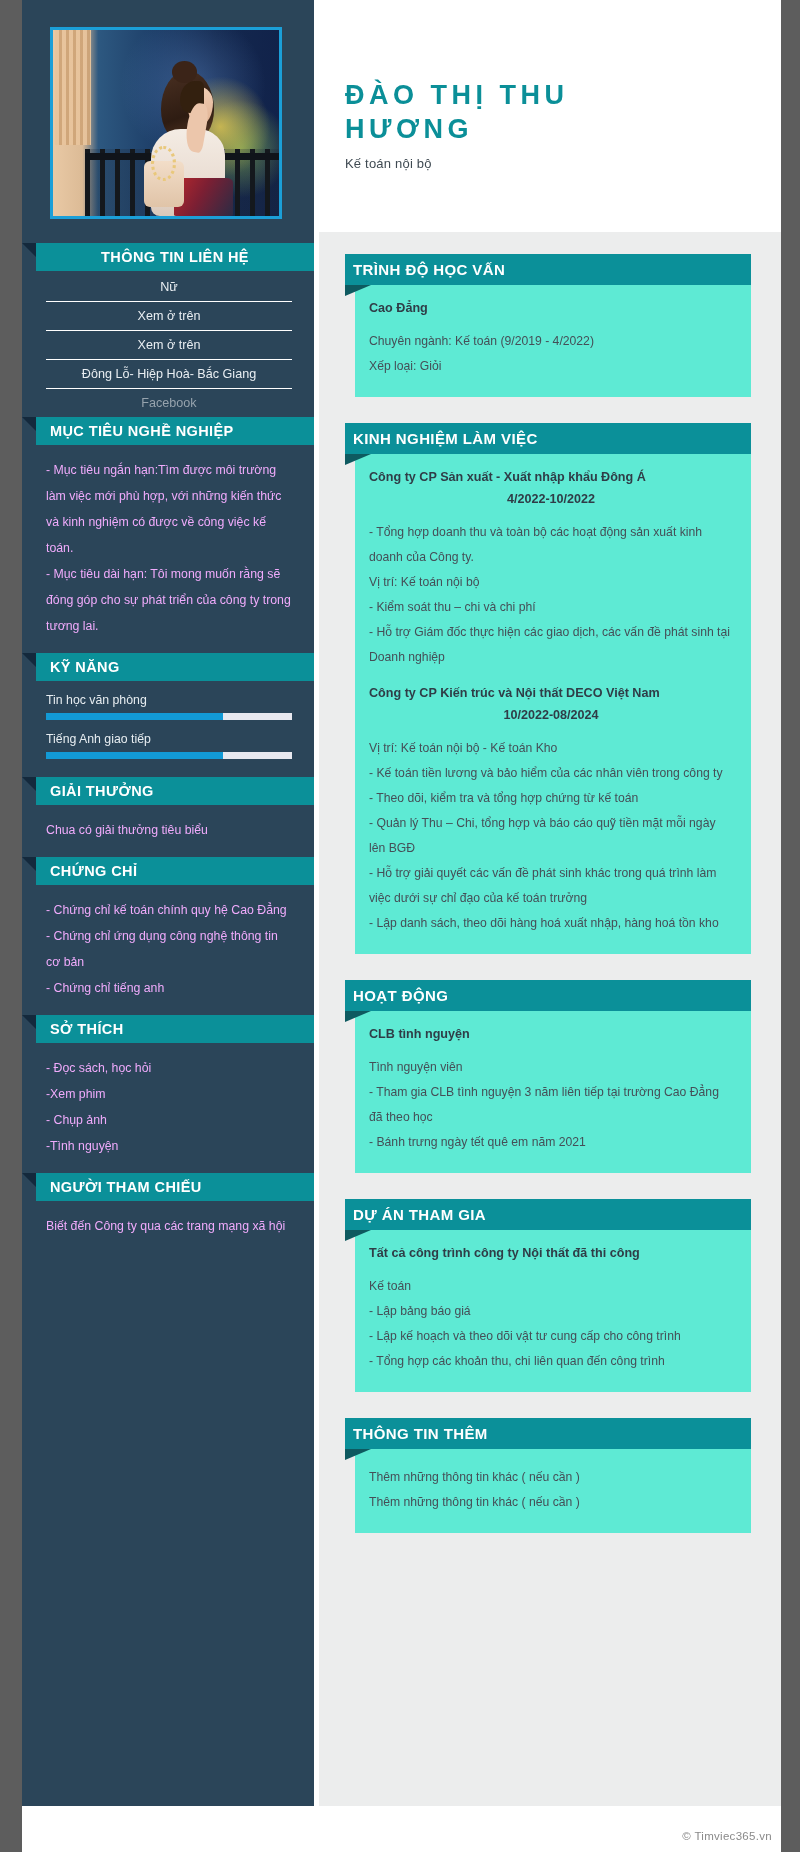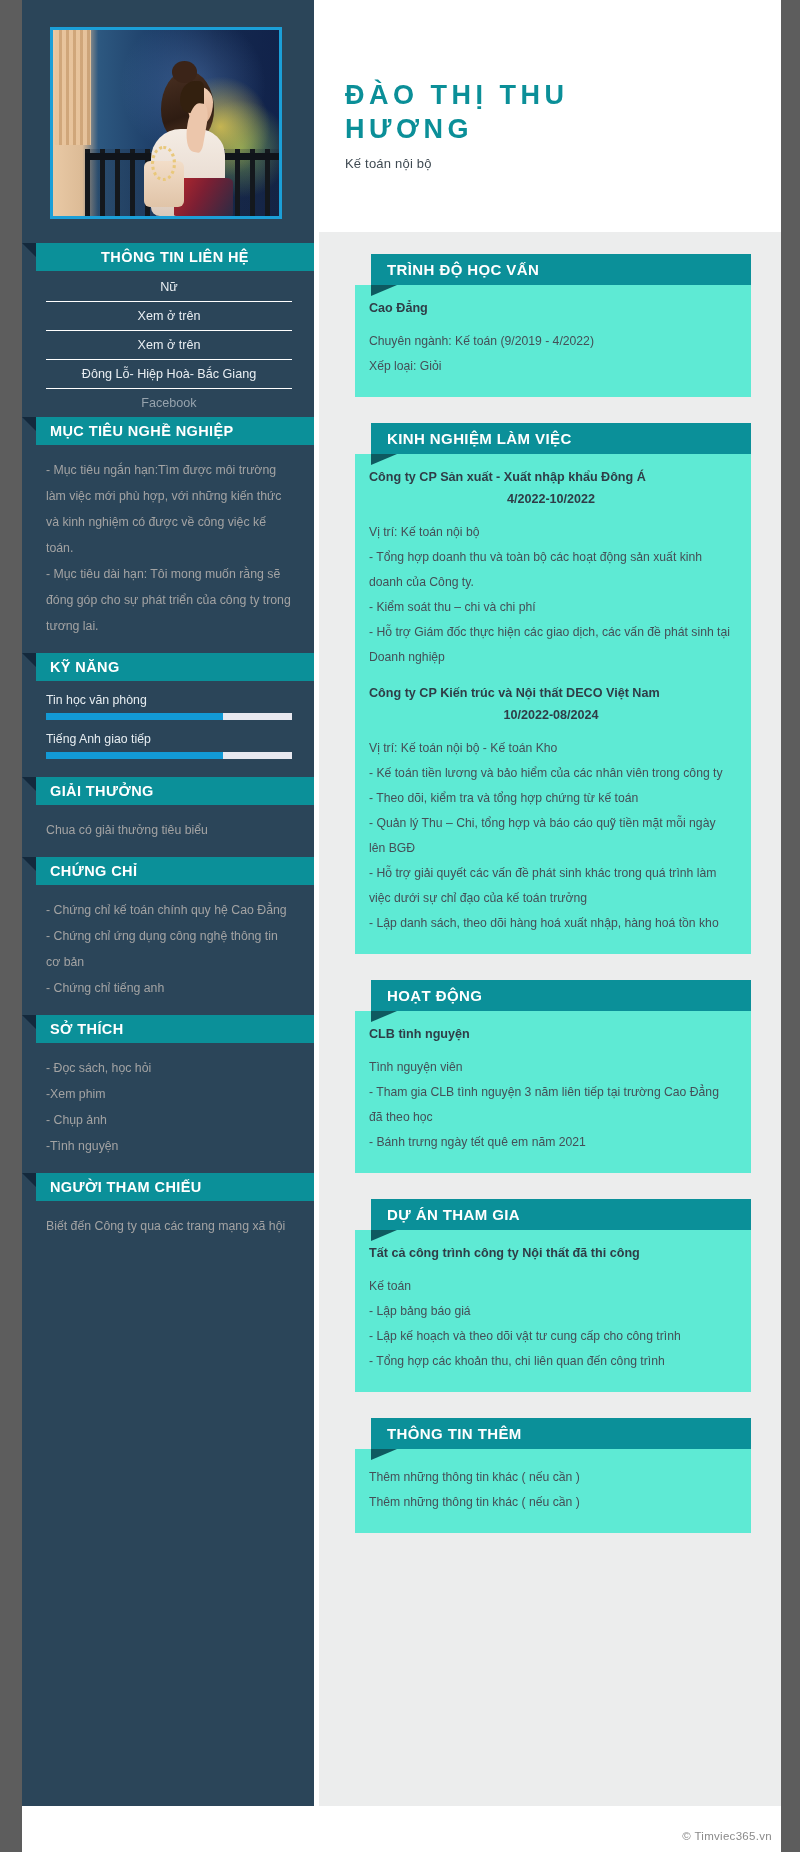--- a/index.html
+++ b/index.html
@@ -148,21 +148,21 @@
   .contact-list { margin-top: 2px; }
   .contact-item {
     text-align: center;
     color: #e9eef2;
     font-size: 12.6px;
     padding: 7px 0 7px;
     border-bottom: 1px solid #ffffff;
   }
   .contact-item.muted { color: #96a3ad; border-bottom: none; }
   .left-text {
-    color: #a3a3a3;
+    color: #f0abfc;
     font-size: 12.3px;
     line-height: 26px;
     padding: 12px 0 14px;
   }
   .left-text p { margin: 0; }
 
   .skill-row { padding: 12px 0 0; }
   .skill-name { color: #e7edf1; font-size: 12.3px; margin-bottom: 6px; }
   .skill-track {
     height: 7px;
@@ -207,22 +207,22 @@
     padding: 22px 30px 40px 26px;
     min-height: 1574px;
   }
   .r-sec { margin-bottom: 26px; }
   .r-head {
     position: relative;
     background: #0b9099;
     height: 31px;
     display: flex;
     align-items: center;
-    padding: 0 16px;
-    margin-left: 26px;
+    padding: 0 8px;
+    margin-left: 0;
     margin-right: 0;
   }
   .r-head h2 {
     color: #ffffff;
     font-size: 15px;
     font-weight: bold;
     letter-spacing: .4px;
     white-space: nowrap;
   }
   .r-head .fold-b {
@@ -410,22 +410,22 @@
       <div class="r-sec">
         <div class="r-head">
           <h2>KINH NGHIỆM LÀM VIỆC</h2>
           <span class="fold-b"></span>
         </div>
         <div class="r-card">
 
           <div>
             <div class="r-title">Công ty CP Sản xuất - Xuất nhập khẩu Đông Á</div>
             <div class="r-date">4/2022-10/2022</div>
+            <div class="r-line">- Tổng hợp doanh thu và toàn bộ các hoạt động sản xuất kinh doanh của Công ty.</div>
             <div class="r-line">Vị trí: Kế toán nội bộ</div>
-            <div class="r-line">- Tổng hợp doanh thu và toàn bộ các hoạt động sản xuất kinh doanh của Công ty.</div>
             <div class="r-line">- Kiểm soát thu – chi và chi phí</div>
             <div class="r-line">- Hỗ trợ Giám đốc thực hiện các giao dịch, các vấn đề phát sinh tại Doanh nghiệp</div>
           </div>
 
           <div class="r-gap"></div>
 
           <div>
             <div class="r-title">Công ty CP Kiến trúc và Nội thất DECO Việt Nam</div>
             <div class="r-date">10/2022-08/2024</div>
             <div class="r-line">Vị trí: Kế toán nội bộ - Kế toán Kho</div>

